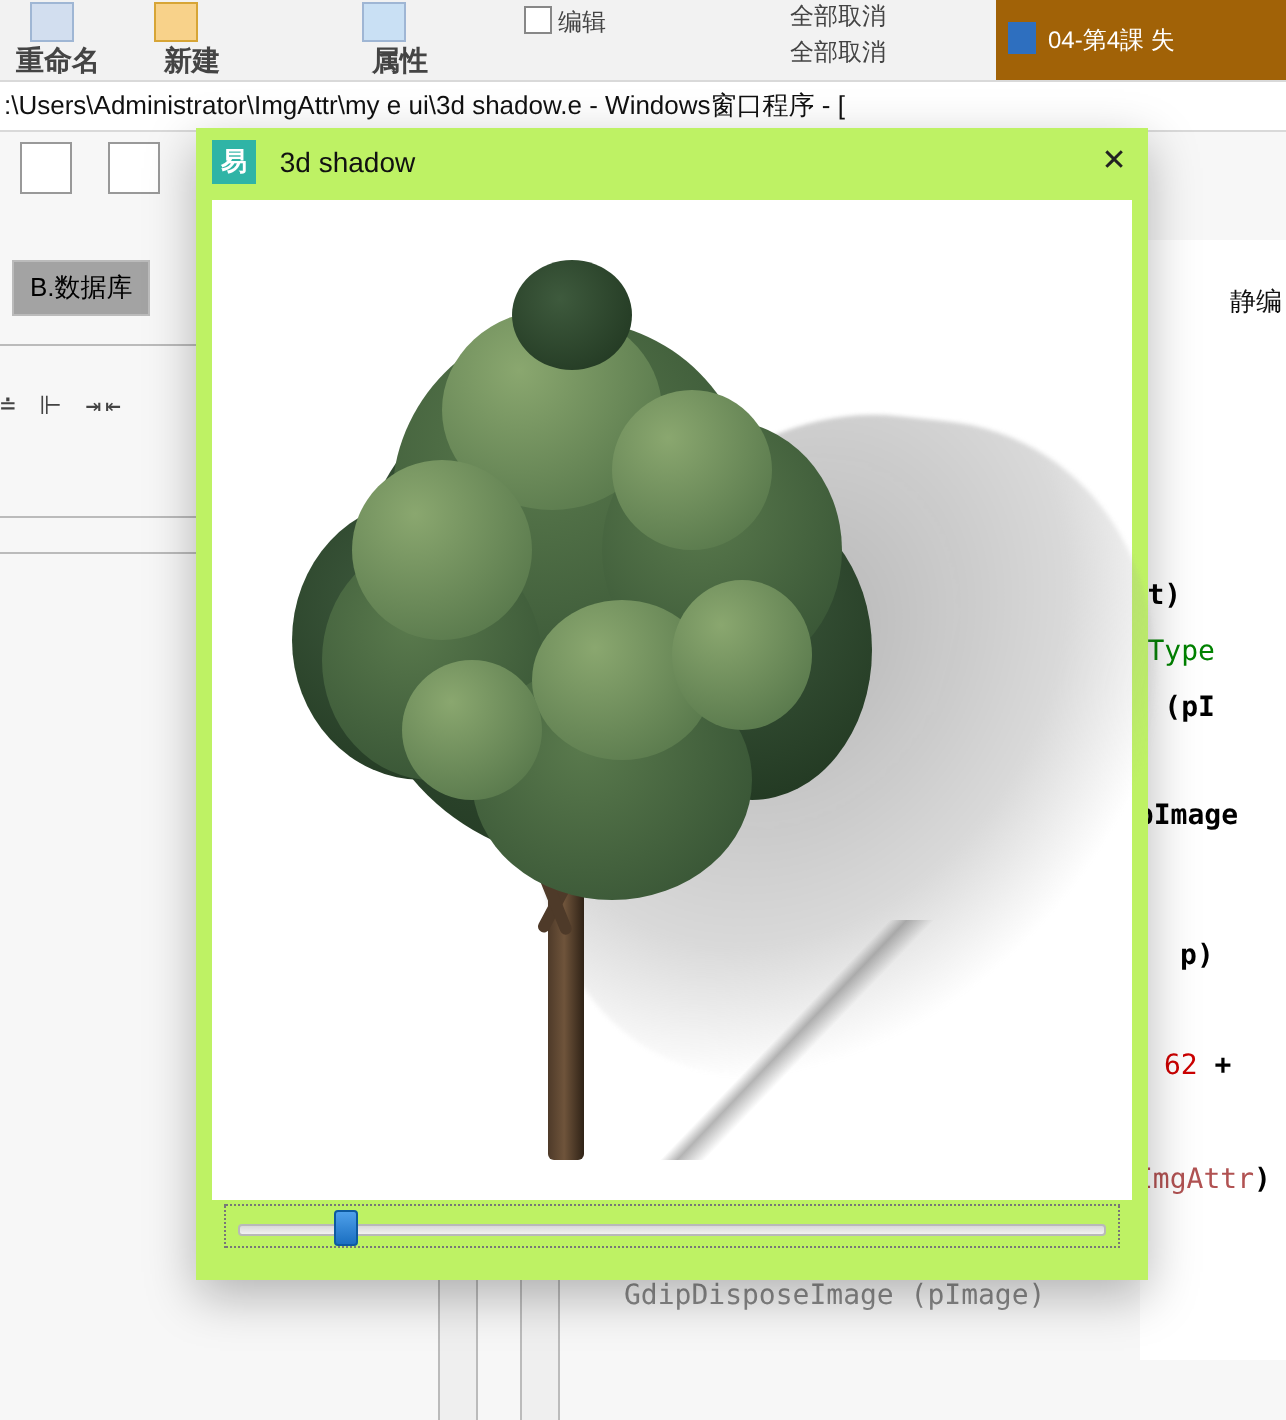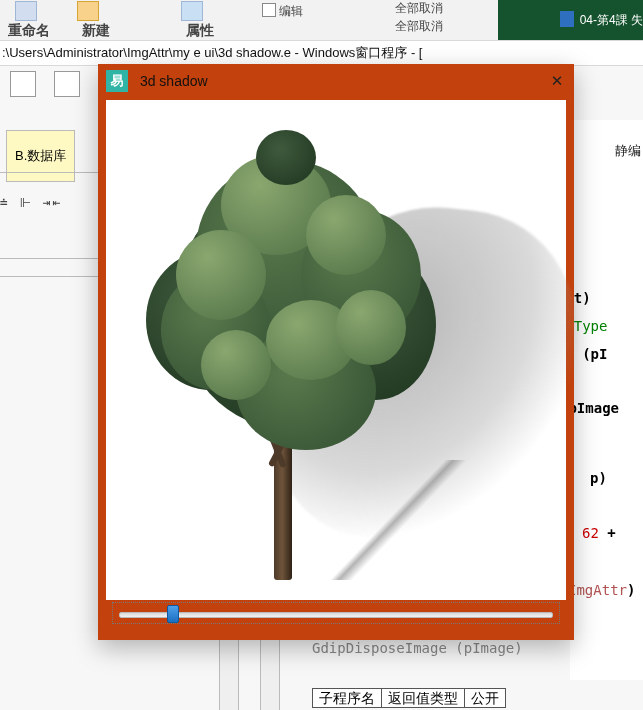--- a/index.html
+++ b/index.html
@@ -7,30 +7,30 @@
 
 
 .ribbon-top{position:absolute;left:0;top:0;width:643px;height:40px;background:#f2f2f2;border-bottom:1px solid #e3e3e3;}
 .rbn-btn{position:absolute;top:0;height:38px;text-align:right;font-size:14px;color:#444;font-weight:bold;}
 .rbn-icon{width:20px;height:18px;margin:1px auto 1px;background:#d2deef;border:1px solid #9fb6d4;}
 .rbn-icon.orange{background:#f8d28a;border-color:#d7a536;}
 .rbn-btn .lbl{display:block;}
 .rbn-small{position:absolute;font-size:12px;color:#444;}
 .rbn-chk{display:inline-block;width:12px;height:12px;border:1px solid #888;background:#fff;margin-right:3px;vertical-align:-2px;}
 
-.dark-tab{position:absolute;right:0;top:0;height:40px;width:145px;background:#14532d;color:#fff;font-size:12px;line-height:40px;padding-left:6px;box-sizing:border-box;text-align:right;}
+.dark-tab{position:absolute;right:0;top:0;height:40px;width:145px;background:#a16207;color:#fff;font-size:12px;line-height:40px;padding-left:6px;box-sizing:border-box;}
 .dark-tab .doc-ico{display:inline-block;width:14px;height:16px;background:#2e6fbf;margin-right:6px;vertical-align:-3px;}
 
 
 .pathbar{position:absolute;left:0;top:40px;width:643px;height:24px;background:#fff;border-top:1px solid #d9d9d9;border-bottom:1px solid #d9d9d9;font-size:13px;line-height:24px;padding-left:2px;color:#111;white-space:nowrap;overflow:hidden;}
 
 
 .iconbar1{position:absolute;left:0;top:65px;width:110px;height:100px;}
 .tool-ico{display:inline-block;width:24px;height:24px;border:1px solid #999;background:#fff;margin:6px 4px 0 10px;}
-.btn-db{position:absolute;left:6px;top:130px;font-size:13px;padding:16px 8px;border:1px solid #bbb;background:#fef9c3;}
+.btn-db{position:absolute;left:6px;top:130px;font-size:13px;padding:4px 8px;border:1px solid #bbb;background:#a3a3a3;}
 .tiny-row{position:absolute;left:0;top:195px;width:110px;height:30px;font-family:monospace;font-size:13px;color:#444;letter-spacing:2px;}
 .paint-row{position:absolute;left:0;top:228px;width:110px;height:24px;}
 .paint-dd{display:inline-block;width:22px;height:20px;border:1px solid #666;background:#fff;vertical-align:top;position:relative;}
 .paint-dd:after{content:"";position:absolute;left:6px;top:7px;border-left:5px solid transparent;border-right:5px solid transparent;border-top:6px solid #000;}
 .paint-box{display:inline-block;width:60px;height:20px;border:1px solid #666;background:#fff;font-family:monospace;font-size:13px;line-height:20px;padding-left:4px;}
 .hr{position:absolute;left:0;width:110px;border-top:1px solid #bbb;}
 
 
 .right-frame{position:absolute;left:570px;top:120px;width:73px;height:560px;background:#fff;}
 .right-menu{position:absolute;right:2px;top:142px;font-size:13px;color:#111;}
@@ -41,21 +41,21 @@
 .pnk{color:#b15252;}
 
 
 .ruler-v{position:absolute;left:219px;top:640px;width:18px;height:70px;border-left:1px solid #bbb;border-right:1px solid #bbb;background:#efefef;}
 .ruler-v2{position:absolute;left:260px;top:640px;width:18px;height:70px;border-left:1px solid #bbb;border-right:1px solid #bbb;background:#efefef;}
 .dispose{position:absolute;left:312px;top:640px;font-family:"NSimSun",monospace;font-size:14px;color:#888;text-align:center;}
 .subtable{position:absolute;left:312px;top:690px;font-family:"NSimSun","SimSun",monospace;font-size:14px;}
 .subtable span{border:1px solid #555;padding:1px 6px;margin-right:-1px;background:#fff;}
 
 
-.modal{position:absolute;left:98px;top:64px;width:476px;height:576px;background:#c2410c;box-shadow:0 8px 24px rgba(0,0,0,.28);}
+.modal{position:absolute;left:98px;top:64px;width:476px;height:576px;background:#bef264;box-shadow:0 8px 24px rgba(0,0,0,.28);}
 .modal-title{position:absolute;left:0;top:0;width:100%;height:34px;line-height:34px;font-size:14px;color:#111;}
 .modal-logo{display:inline-block;width:22px;height:22px;background:#2fb4a6;margin:6px 8px 0 8px;vertical-align:top;position:relative;}
 .modal-logo:before{content:"易";position:absolute;inset:0;color:#fff;font-size:13px;text-align:center;line-height:22px;font-weight:bold;}
 .modal-close{position:absolute;right:6px;top:6px;width:22px;height:22px;text-align:center;line-height:22px;font-size:15px;color:#222;cursor:pointer;}
 
 .canvas{position:absolute;left:8px;top:36px;right:8px;height:500px;background:#fff;}
 .tree{position:absolute;inset:0;}
 
 
 .shadow-blob{position:absolute;left:175px;top:110px;width:290px;height:330px;border-radius:50% 55% 60% 50% / 50% 55% 60% 50%;
@@ -132,23 +132,20 @@
   <div class="code" style="top:318px"><span class="grn">justType</span></div>
   <div class="code" style="top:346px"><span class="red">trix </span><span class="blk">(</span><span class="blk">pI</span></div>
   <div class="code" style="top:400px"><span class="blk" style="left:20px;position:relative"> pImage</span></div>
   <div class="code" style="top:470px;left:590px"><span class="blk">p</span><span class="blk">)</span></div>
   <div class="code" style="top:525px;left:582px"><span class="red">62 </span><span class="blk">+ </span></div>
   <div class="code" style="top:582px;left:568px"><span class="pnk">ImgAttr</span><span class="blk">)</span></div>
 
   <div class="ruler-v"></div>
   <div class="ruler-v2"></div>
   <div class="dispose"><span>GdipDisposeImage (pImage)</span></div>
-  <div class="subtable">
-    <span>子程序名</span><span>返回值类型</span><span>公开</span>
-  </div>
 
   <div class="modal">
     <div class="modal-title">
       <span class="modal-logo"></span>
       <span>3d shadow</span>
       <span class="modal-close">✕</span>
     </div>
 
     <div class="canvas">
       <div class="tree">

